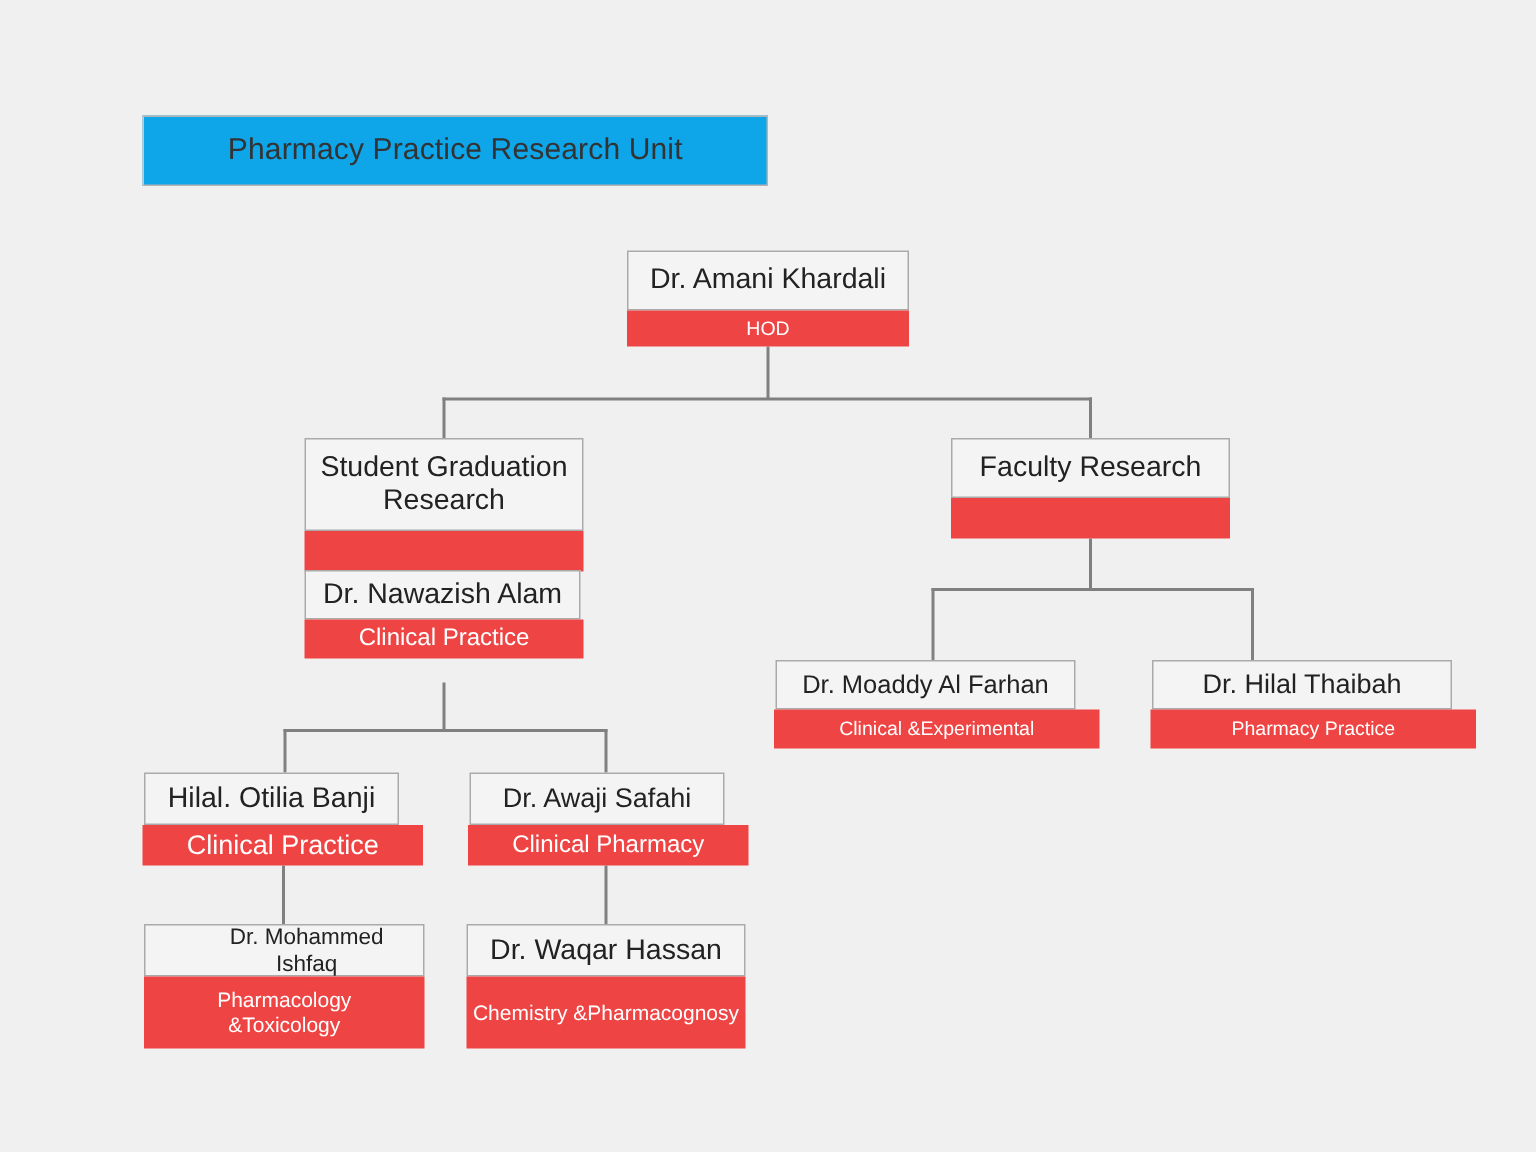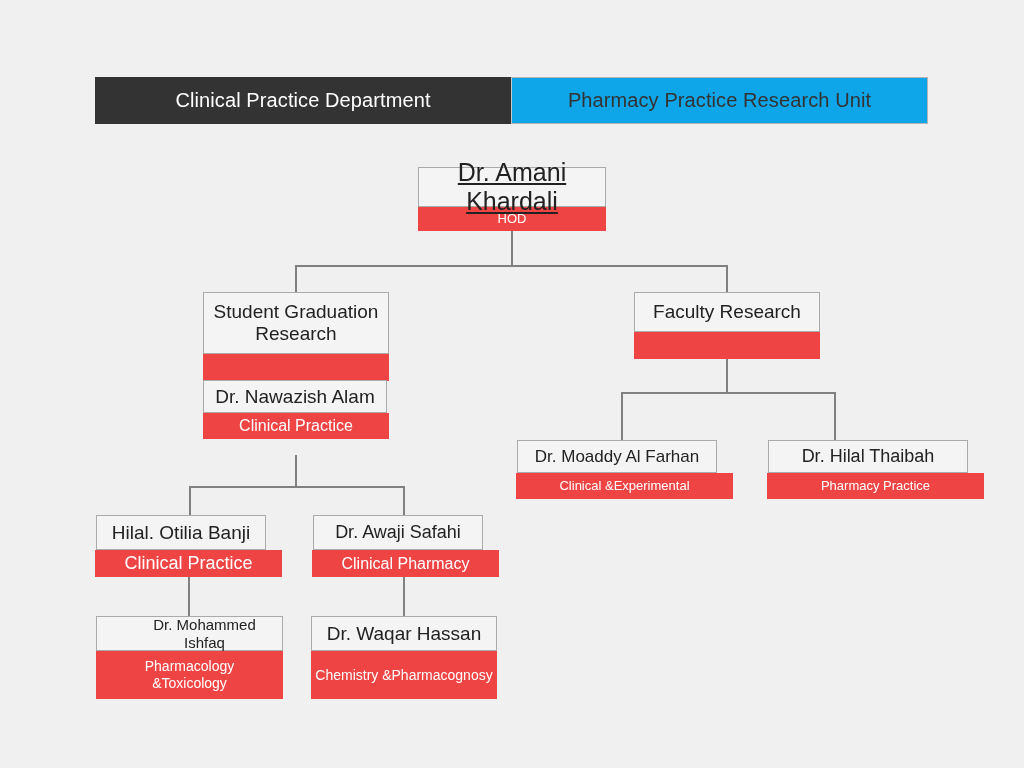--- a/index.html
+++ b/index.html
@@ -87,21 +87,21 @@
     display: flex;
     align-items: center;
     justify-content: center;
     text-align: center;
     line-height: 1.2;
     padding: 0 4px;
   }
 
   
   #node-amani { left: 418px; top: 167px; width: 188px; }
-  #node-amani .node-title { height: 40px; font-size: 25px; text-decoration: underline; }
+  #node-amani .node-title { height: 40px; font-size: 19px; }
   #node-amani .node-sub   { height: 24px; font-size: 13px; }
 
   
   #node-sgr { left: 203px; top: 292px; width: 186px; }
   #node-sgr .node-title { height: 62px; font-size: 19px; }
   #node-sgr .node-sub   { height: 27px; font-size: 13px;
                           width: 186px; margin-left: 0px; }
 
   
   #node-fr { left: 634px; top: 292px; width: 186px; }
@@ -149,21 +149,20 @@
   #node-waqar .node-sub   { height: 48px; font-size: 14px; }
 
   .sub-line { display: block; }
 </style>
 </head>
 <body>
 
 <div id="stage">
 
   <div class="tabbar">
-    <div class="tab tab-active">Clinical Practice Department</div>
     <div class="tab tab-inactive">Pharmacy Practice Research Unit</div>
   </div>
 
   <div class="line line-v" style="left:511px; top:231px; height:35px;"></div>
 
   <div class="line line-h" style="left:295px; top:265px; width:433px;"></div>
 
   <div class="line line-v" style="left:295px; top:265px; height:28px;"></div>
 
   <div class="line line-v" style="left:726px; top:265px; height:28px;"></div>

